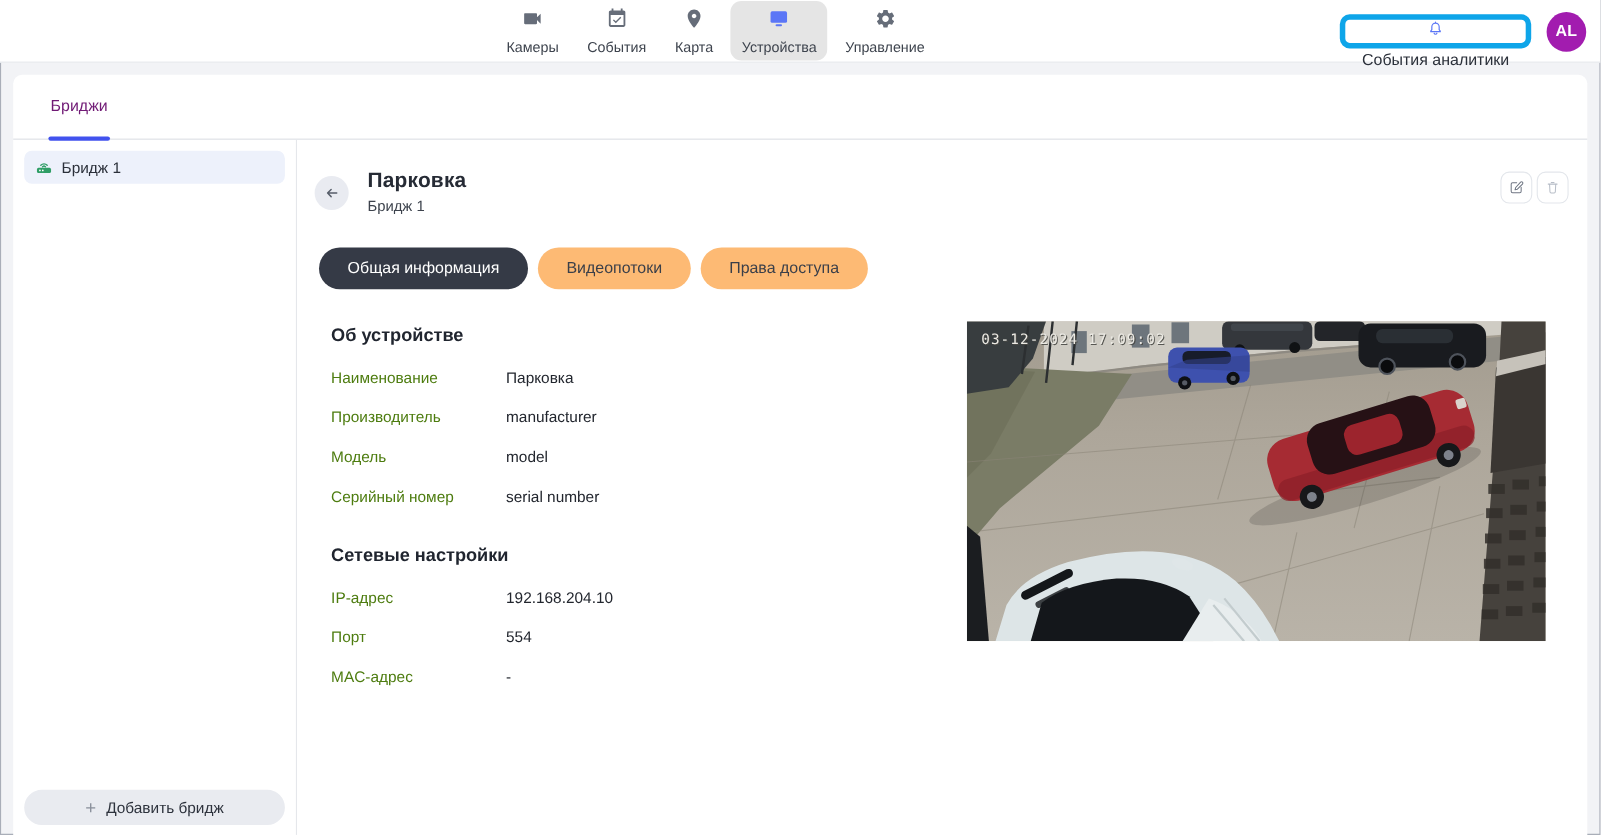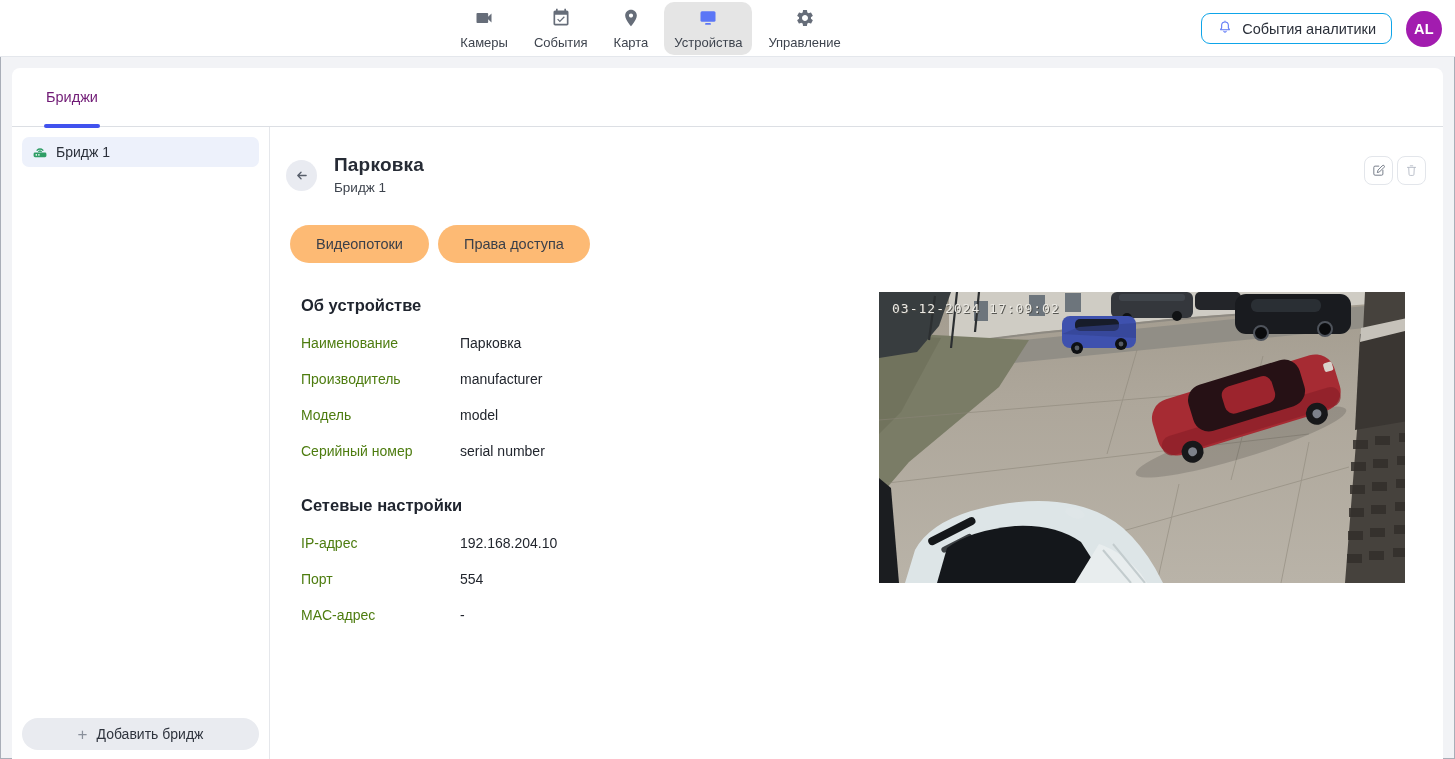--- a/index.html
+++ b/index.html
@@ -21,22 +21,22 @@
   .nav-item {
     display:flex; flex-direction:column; align-items:center; gap:3px;
     padding:6px 10px 5px; border-radius:10px; cursor:pointer;
   }
   .nav-item.active { background:#e5e5e5; }
   .nav-item svg { width:20px; height:20px; fill:#666d79; }
   .nav-item.active svg { fill:#5b76f6; }
   .nav-label { font-size:13px; color:#3e444e; white-space:nowrap; }
   .header-right { position:absolute; right:13px; top:0; height:57px; display:flex; align-items:center; gap:14px; }
   .analytics-btn {
-    height:31px; border:1px solid #0ea5e9; border-radius:9px; background:#fff;
-    display:flex; align-items:center; gap:9px; padding:0 15px; font-size:14.5px; color:#2b303a; cursor:pointer;
+    height:31px; border:5px solid #0ea5e9; border-radius:9px; background:#fff;
+    display:flex; align-items:center; gap:9px; padding:0 15px; font-size:14.5px; color:#2b303a; cursor:pointer;flex-direction:column;
   }
   .analytics-btn svg { width:16px; height:16px; stroke:#5b76f6; fill:none; stroke-width:1.6; stroke-linecap:round; stroke-linejoin:round; }
   .avatar {
     width:36px; height:36px; border-radius:50%; background:#a21caf; color:#fff;
     display:flex; align-items:center; justify-content:center; font-size:14.5px; font-weight:600; letter-spacing:.3px; cursor:pointer;
   }
 
   
   .card {
     position:absolute; left:12px; right:12px; top:68px; bottom:0;
@@ -210,20 +210,21 @@
           </button>
           <button class="action-btn delete">
             <svg viewBox="0 0 24 24">
                 <path d="M5.5 7h13M10 4.5h4M7.5 7l.6 11.2a1.8 1.8 0 0 0 1.8 1.7h4.2a1.8 1.8 0 0 0 1.8-1.7L16.5 7"></path>
               </svg>
           </button>
         </div>
       </div>
 
       <div class="pill-tabs">
+        <button class="pill-tab active">Общая информация</button>
         <button class="pill-tab">Видеопотоки</button>
         <button class="pill-tab">Права доступа</button>
       </div>
 
       <div class="section about">
         <div class="section-title">Об устройстве</div>
         <div class="rows">
           <div class="info-row">
             <span class="info-label">Наименование</span>
             <span class="info-value">Парковка</span>

